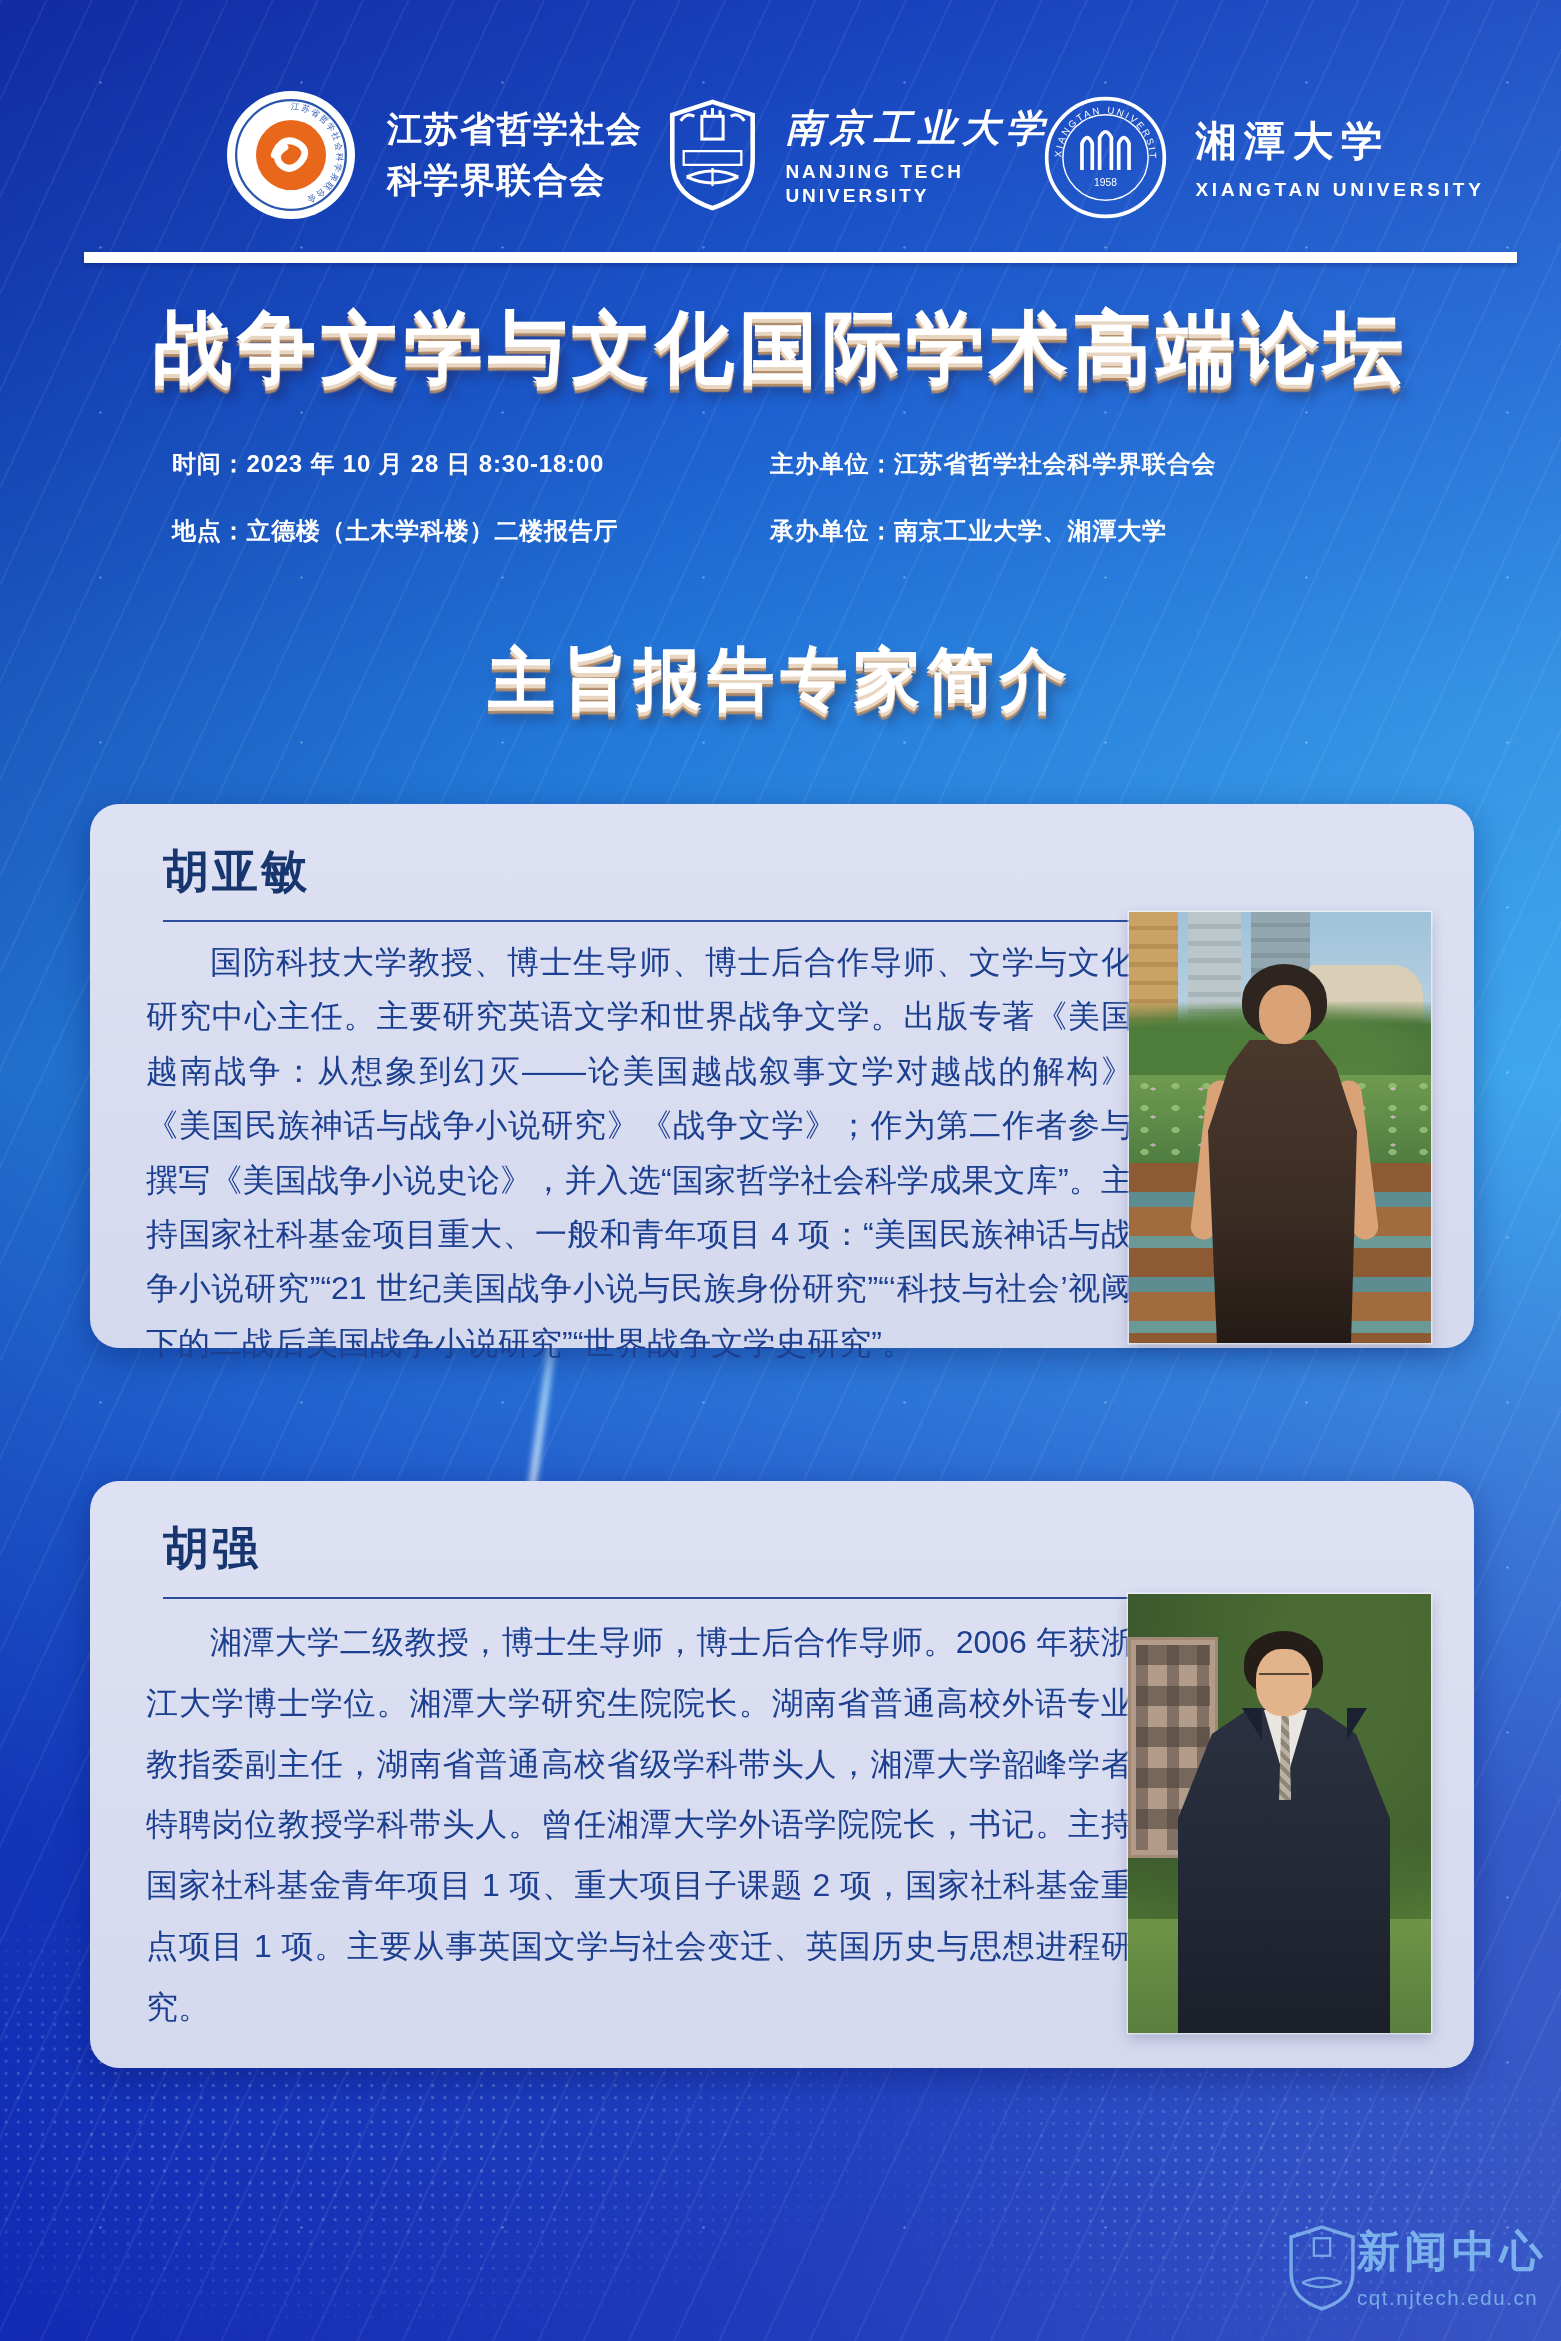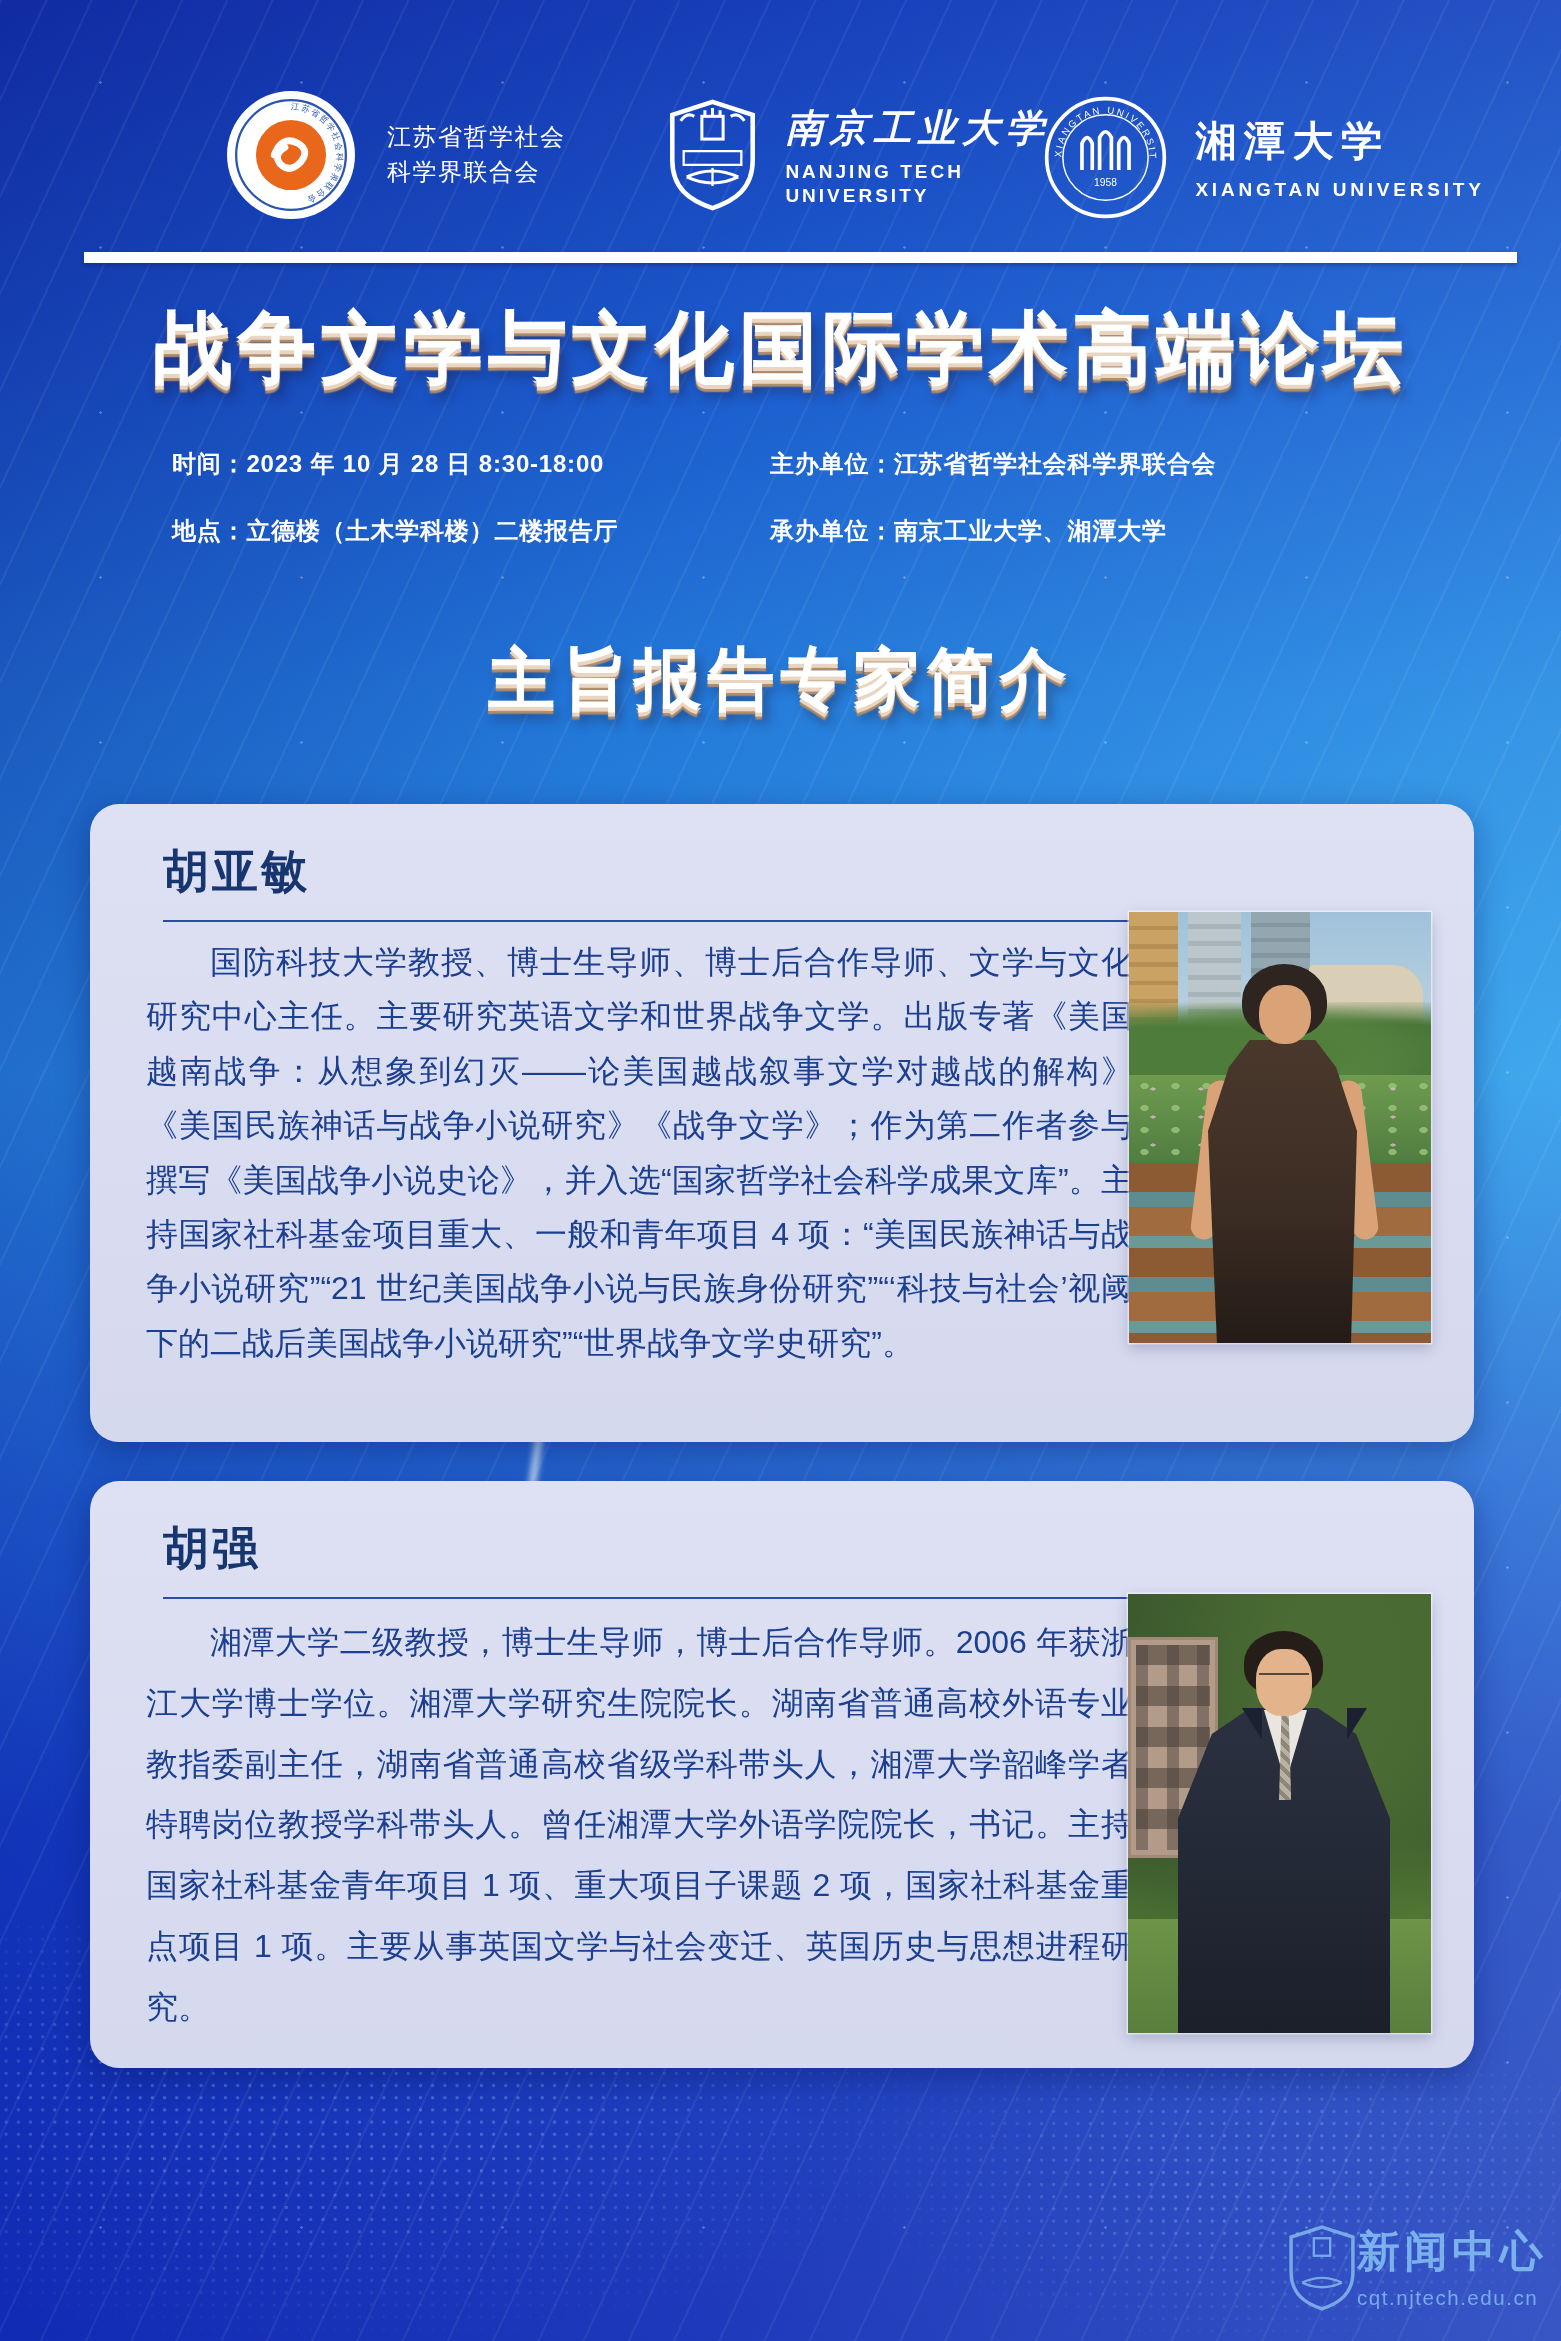--- a/index.html
+++ b/index.html
@@ -11,39 +11,39 @@
   .bg-sparkle{position:absolute;inset:0;background-image:radial-gradient(rgba(255,255,255,.85) 1.1px,transparent 1.7px);background-size:201px 165px;opacity:.33;}
   .map-dots{position:absolute;background-image:radial-gradient(rgba(190,225,255,.55) 1.5px,transparent 2px);background-size:12.2px 12.2px;opacity:.5;}
   #map1{left:0;top:1921px;width:953px;height:421px;-webkit-mask-image:radial-gradient(ellipse at 35% 45%,#000 25%,transparent 72%);mask-image:radial-gradient(ellipse at 35% 45%,#000 25%,transparent 72%);}
   #map2{left:877px;top:2020px;width:685px;height:322px;-webkit-mask-image:radial-gradient(ellipse at 55% 50%,#000 20%,transparent 75%);mask-image:radial-gradient(ellipse at 55% 50%,#000 20%,transparent 75%);}
   .beam{position:absolute;left:534px;top:1067px;width:6.9px;height:762px;transform:rotate(8deg);
         background:linear-gradient(180deg,transparent,#bfeaff 42%,#f2fbff 55%,rgba(190,235,255,.4) 75%,transparent);filter:blur(3px);opacity:.85;}
 
   
   .logo-group{position:absolute;display:flex;align-items:center;color:#fff;}
   .seal1{width:128px;height:128px;border-radius:50%;background:#fff;display:flex;align-items:center;justify-content:center;flex:none;}
-  .lg-text1{margin-left:32px;font-size:24px;font-weight:normal;line-height:1.45;letter-spacing:1.5px;}
+  .lg-text1{margin-left:32px;font-size:35px;font-weight:bold;line-height:1.45;letter-spacing:1.5px;}
   .lg2-cn{font-size:38px;font-weight:bold;font-family:"Liberation Serif",serif;font-style:italic;letter-spacing:6.1px;}
   .lg2-en{font-size:19px;font-weight:bold;letter-spacing:3px;line-height:1.25;margin-top:6.1px;}
   .lg3-cn{font-size:41px;font-weight:bold;font-family:"Liberation Serif",serif;letter-spacing:7.6px;}
   .lg3-en{font-size:19px;font-weight:bold;letter-spacing:3.8px;margin-top:9.1px;}
   .lg-textcol{margin-left:27.4px;}
 
   .divider-bar{position:absolute;left:84px;top:252px;width:1433px;height:10.7px;background:#fff;box-shadow:0 2.3px 4.6px rgba(10,20,90,.35);}
 
   .title-3d{position:absolute;left:0;width:100%;text-align:center;color:#fff;font-weight:bold;
             text-shadow:0 3.8px 0 #e8d6c2,0 6.9px 1.5px #b58e69,4.6px 10.7px 12.2px rgba(30,20,50,.45);}
   #main-title{top:296px;font-size:79px;letter-spacing:4.6px;}
   #section-title{top:634px;font-size:67px;letter-spacing:6.1px;}
 
   .info-line{position:absolute;color:#fff;font-weight:bold;font-size:24px;letter-spacing:0.8px;white-space:nowrap;}
 
   
   .card{position:absolute;left:90px;width:1384px;background:linear-gradient(180deg,#dee1f3,#d5d9ee);border-radius:29px;box-shadow:0 9.1px 32px rgba(8,18,90,.38);}
-  #card1{top:804px;height:638px;}
+  #card1{top:804px;height:544px;}
   #card2{top:1481px;height:587px;}
   .card-name{position:absolute;left:73px;top:37px;font-family:"Liberation Serif",serif;font-weight:bold;font-size:46px;color:#17356e;letter-spacing:3px;}
   .card-rule{position:absolute;left:73px;right:79px;top:116px;border-top:2.3px solid #2c4d9d;}
   .card-bio{position:absolute;left:56px;top:131px;width:987px;font-size:32px;line-height:1.7;color:#1c3f90;text-align:justify;text-indent:2em;}
   #card2 .card-bio{line-height:1.9;}
 
   .photo{position:absolute;right:43px;overflow:hidden;box-shadow:0 0 0 1.5px rgba(255,255,255,.55),0 4.6px 13.7px rgba(20,30,90,.25);}
   #photo1{top:108px;width:302px;height:431px;}
   #photo2{top:113px;width:303px;height:439px;}
   .layer{position:absolute;}

